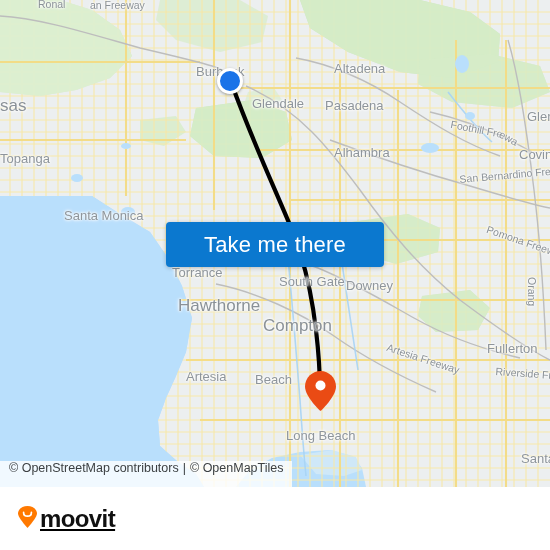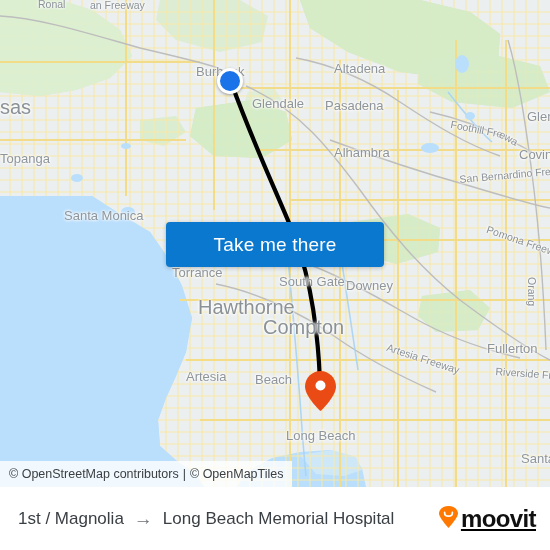--- a/index.html
+++ b/index.html
@@ -40,21 +40,21 @@
 
   .map-label {
     position: absolute;
     color: #9aa0a6;
     font-family: "Liberation Sans", sans-serif;
     white-space: nowrap;
     pointer-events: none;
     text-shadow: 0 0 2px #fff, 0 0 3px #fff, 0 0 4px #fff;
   }
   .lbl-city   { font-size: 13px; color: #8e959b; }
-  .lbl-city-l { font-size: 20px; color: #8a9197; }
+  .lbl-city-l { font-size: 17px; color: #8a9197; }
   .lbl-road   { font-size: 10.5px; color: #8a9197; }
 
   
   #origin-marker {
     position: absolute;
     left: 217px;
     top: 68px;
     width: 26px;
     height: 26px;
     border-radius: 50%;
@@ -76,36 +76,35 @@
     position: absolute;
     left: 166px;
     top: 222px;
     width: 218px;
     height: 45px;
     background: #0b78cf;
     border: none;
     border-radius: 4px;
     color: #ffffff;
     font-family: "Liberation Sans", sans-serif;
-    font-size: 19px;
+    font-size: 22px;
     letter-spacing: .2px;
     cursor: pointer;
     box-shadow: 0 1px 4px rgba(0,0,0,.22);
     padding: 0;
   }
 
   
   #map-attribution {
     position: absolute;
     left: 0;
     top: 461px;
     height: 26px;
     padding: 0 9px 0 9px;
     display: flex;
-    align-items: center;
     background: rgba(255,255,255,.80);
     font-size: 12.5px;
     color: #3c4043;
     white-space: nowrap;
   }
   #map-attribution .sep { margin: 0 4px; color: #3c4043; }
 
   
   #footer {
     position: absolute;
@@ -249,21 +248,21 @@
         <div class="map-label lbl-city" style="left: 334px; top: 61px;">Altadena</div>
         <div class="map-label lbl-city" style="left: 325px; top: 98px;">Pasadena</div>
         <div class="map-label lbl-city" style="left: 334px; top: 145px;">Alhambra</div>
         <div class="map-label lbl-city" style="left: 527px; top: 109px;">Glen</div>
         <div class="map-label lbl-city" style="left: 519px; top: 147px;">Covin</div>
         <div class="map-label lbl-road" style="left: 452px; top: 118px; transform: rotate(11deg); transform-origin: left top;">Foothill Fre</div>
         <div class="map-label lbl-road" style="left: 503px; top: 128px; transform: rotate(28deg); transform-origin: left top;">ewa</div>
         <div class="map-label lbl-road" style="left: 459px; top: 173px; transform: rotate(-5deg); transform-origin: left top;">San Bernardino Free</div>
         <div class="map-label lbl-city" style="left: 64px; top: 208px;">Santa Monica</div>
         <div class="map-label lbl-city" style="left: 172px; top: 265px;">Torrance</div>
-        <div class="map-label lbl-city-l" style="left: 172px; top: 296px; padding-left: 26px;">Hawthorne</div>
+        <div class="map-label lbl-city-l" style="left: 152px; top: 296px; padding-left: 26px;">Hawthorne</div>
         <div class="map-label lbl-city" style="left: 279px; top: 274px;">South Gate</div>
         <div class="map-label lbl-city" style="left: 346px; top: 278px;">Downey</div>
         <div class="map-label lbl-city-l" style="left: 263px; top: 316px;">Compton</div>
         <div class="map-label lbl-city" style="left: 186px; top: 369px;">Artesia</div>
         <div class="map-label lbl-city" style="left: 255px; top: 372px;">Beach</div>
         <div class="map-label lbl-city" style="left: 286px; top: 428px;">Long Beach</div>
         <div class="map-label lbl-road" style="left: 489px; top: 223px; transform: rotate(19deg); transform-origin: left top;">Pomona Freew</div>
         <div class="map-label lbl-road" style="left: 389px; top: 341px; transform: rotate(18deg); transform-origin: left top;">Artesia Freeway</div>
         <div class="map-label lbl-city" style="left: 487px; top: 341px;">Fullerton</div>
         <div class="map-label lbl-road" style="left: 496px; top: 365px; transform: rotate(4deg); transform-origin: left top;">Riverside Fre</div>
@@ -283,25 +282,20 @@
     <button id="take-me-there-button">Take me there</button>
 
     <div id="map-attribution">
       <span>© OpenStreetMap contributors</span>
       <span class="sep">|</span>
       <span>© OpenMapTiles</span>
     </div>
   </div>
 
   <div id="footer">
-    <div id="trip-summary">
-      <span>1st / Magnolia</span>
-      <span id="trip-arrow-icon">→</span>
-      <span>Long Beach Memorial Hospital</span>
-    </div>
     <div id="moovit-logo">
       <span>
         <svg width="19" height="22" viewBox="0 0 19 22">
           <path d="M9.5,22 C9.5,22 19,11.8 19,7.6 C19,3.4 14.8,0 9.5,0 C4.2,0 0,3.4 0,7.6 C0,11.8 9.5,22 9.5,22 Z" fill="#ff7900"></path>
           <path d="M5.6,6.4 C5.6,8.6 7.3,10.2 9.5,10.2 C11.7,10.2 13.4,8.6 13.4,6.4" stroke="#ffffff" stroke-width="1.7" fill="none" stroke-linecap="round"></path>
         </svg>
       </span>
       <span id="moovit-wordmark">moovit</span>
     </div>
   </div>

